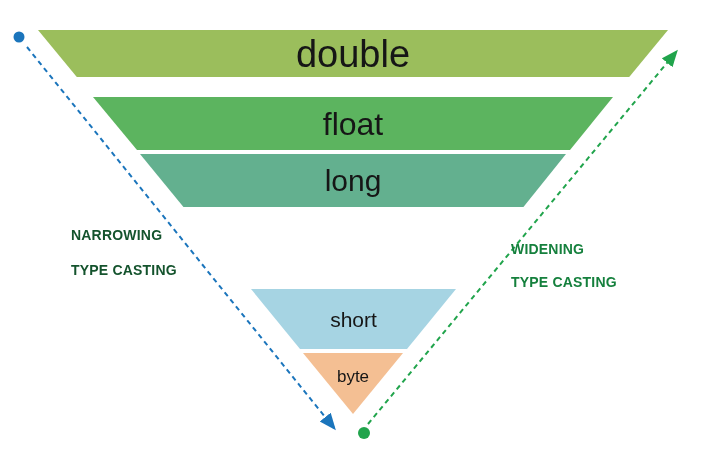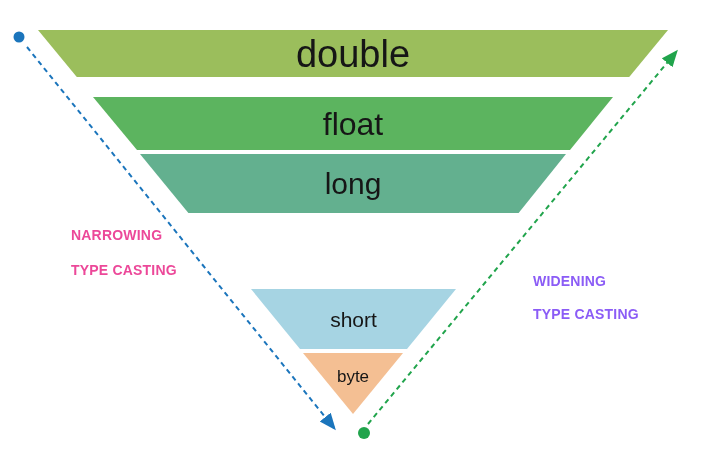--- a/index.html
+++ b/index.html
@@ -9,33 +9,33 @@
   }
   .arrow-svg{position:absolute;left:0;top:0;width:713px;height:476px;}
   .layer{
     position:absolute;display:flex;align-items:center;justify-content:center;
     color:#161616;line-height:1;
   }
   .layer-double{left:38px;top:30px;width:630px;height:47px;background:#9bbe5c;
     clip-path:polygon(0px 0px,630px 0px,578px 63px,52px 63px);font-size:38px;}
   .layer-float{left:93px;top:97px;width:520px;height:54px;background:#5cb45f;
     clip-path:polygon(0px 0px,520px 0px,477px 53px,44px 53px);font-size:32px;}
-  .layer-long{left:140px;top:154px;width:426px;height:59px;background:#63b08f;
+  .layer-long{left:140px;top:154px;width:426px;height:53px;background:#63b08f;
     clip-path:polygon(0px 0px,426px 0px,377px 61px,50px 61px);font-size:30px;}
   .layer-int{left:193px;top:219px;width:320px;height:66px;background:#5a93a5;
     clip-path:polygon(0px 0px,320px 0px,266px 66px,55px 66px);font-size:24px;}
   .layer-short{left:251px;top:289px;width:205px;height:60px;background:#a6d4e3;
     clip-path:polygon(0px 0px,205px 0px,156px 60px,49px 60px);font-size:21px;}
   .layer-byte{left:303px;top:353px;width:100px;height:61px;background:#f4bf93;
     clip-path:polygon(0px 0px,100px 0px,50px 61px);font-size:17px;padding-bottom:14px;box-sizing:border-box;}
   .side-label{position:absolute;font-weight:bold;font-size:14px;letter-spacing:0.2px;white-space:nowrap;}
   .side-label .line{display:block;}
-  .narrowing-label{left:71px;top:227px;color:#ec4899;}
+  .narrowing-label{left:71px;top:227px;color:#14532d;}
   .narrowing-label .line2{margin-top:19px;}
-  .widening-label{left:533px;top:241px;color:#8b5cf6;margin-top:32px;}
+  .widening-label{left:511px;top:241px;color:#15803d;}
   .widening-label .line2{margin-top:17px;}
 </style>
 </head>
 <body>
 
 <div class="canvas">
 
   <svg class="arrow-svg" viewBox="0 0 713 476" xmlns="http://www.w3.org/2000/svg">
     <defs>
       <marker id="arrow-blue" markerWidth="9" markerHeight="8" refX="7" refY="3.5" orient="auto">

